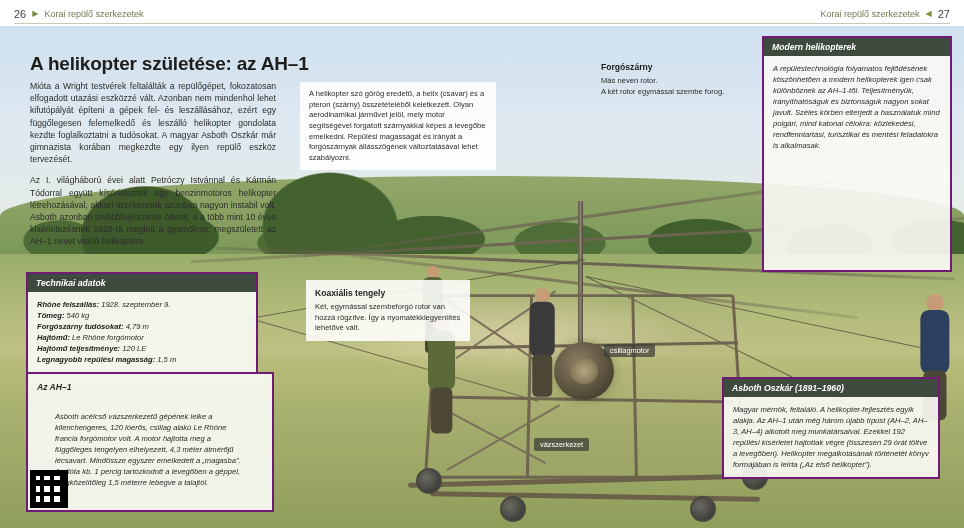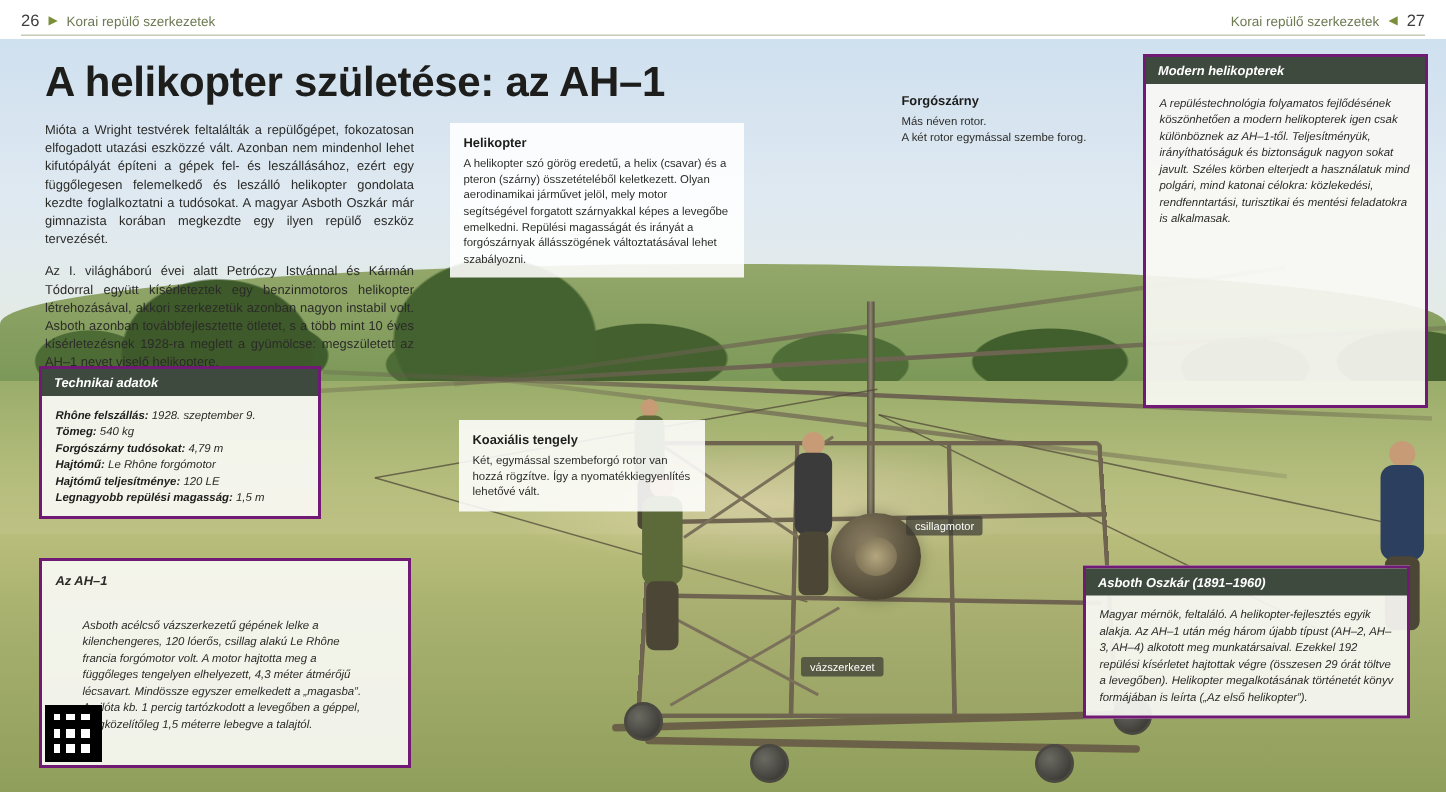--- a/index.html
+++ b/index.html
@@ -48,22 +48,22 @@
     left: 14px; right: 14px;
     top: 23px;
     height: 1px;
     background: #c9c9b8;
   }
 
   
   .headline {
     position: absolute;
     left: 30px;
-    top: 20px;
-    font-size: 28px;
+    top: 40px;
+    font-size: 19px;
     color: #1d1d1b;
     letter-spacing: -0.2px;
     white-space: nowrap;
   }
   .headline .bold { font-weight: bold; }
 
   
   .intro {
     position: absolute;
     left: 30px;
@@ -398,42 +398,41 @@
   <h1 class="headline">
     <span>A helikopter születése: </span><span class="bold">az AH–1</span>
   </h1>
 
   <div class="intro">
     <p>Mióta a Wright testvérek feltalálták a repülőgépet, fokozatosan elfogadott utazási eszközzé vált. Azonban nem mindenhol lehet kifutópályát építeni a gépek fel- és leszállásához, ezért egy függőlegesen felemelkedő és leszálló helikopter gondolata kezdte foglalkoztatni a tudósokat. A magyar Asboth Oszkár már gimnazista korában megkezdte egy ilyen repülő eszköz tervezését.</p>
     <p>Az I. világháború évei alatt Petróczy Istvánnal és Kármán Tódorral együtt kísérleteztek egy benzinmotoros helikopter létrehozásával, akkori szerkezetük azonban nagyon instabil volt. Asboth azonban továbbfejlesztette ötletet, s a több mint 10 éves kísérletezésnek 1928-ra meglett a gyümölcse: megszületett az AH–1 nevet viselő helikoptere.</p>
   </div>
 
   <div class="box" style="left:300px; top:82px; width:196px;">
-    <p class="bt">Helikopter</p>
     <p>A helikopter szó görög eredetű, a helix (csavar) és a pteron (szárny) összetételéből keletkezett. Olyan aerodinamikai járművet jelöl, mely motor segítségével forgatott szárnyakkal képes a levegőbe emelkedni. Repülési magasságát és irányát a forgószárnyak állásszögének változtatásával lehet szabályozni.</p>
   </div>
 
   <div class="box" style="left:306px; top:280px; width:164px;">
     <p class="bt">Koaxiális tengely</p>
     <p>Két, egymással szembeforgó rotor van hozzá rögzítve. Így a nyomatékkiegyenlítés lehetővé vált.</p>
   </div>
 
   <div class="box" style="left:592px; top:54px; width:150px; background:transparent;">
     <p class="bt">Forgószárny</p>
     <p style="white-space:pre-line;">Más néven rotor.
 A két rotor egymással szembe forog.</p>
   </div>
 
   <div class="panel" style="left:762px; top:36px; width:190px; height:236px;">
     <div class="ph">Modern helikopterek</div>
     <div class="pb">A repüléstechnológia folyamatos fejlődésének köszönhetően a modern helikopterek igen csak különböznek az AH–1-től. Teljesítményük, irányíthatóságuk és biztonságuk nagyon sokat javult. Széles körben elterjedt a használatuk mind polgári, mind katonai célokra: közlekedési, rendfenntartási, turisztikai és mentési feladatokra is alkalmasak.</div>
 
   </div>
 
-  <div class="panel" style="left:26px; top:244px; width:188px;">
+  <div class="panel" style="left:26px; top:272px; width:232px;">
     <div class="ph">Technikai adatok</div>
     <div class="pb specs">
       <div>
         <b>Rhône felszállás:</b>
         <span>1928. szeptember 9.</span>
       </div>
       <div>
         <b>Tömeg:</b>
         <span>540 kg</span>
       </div>

